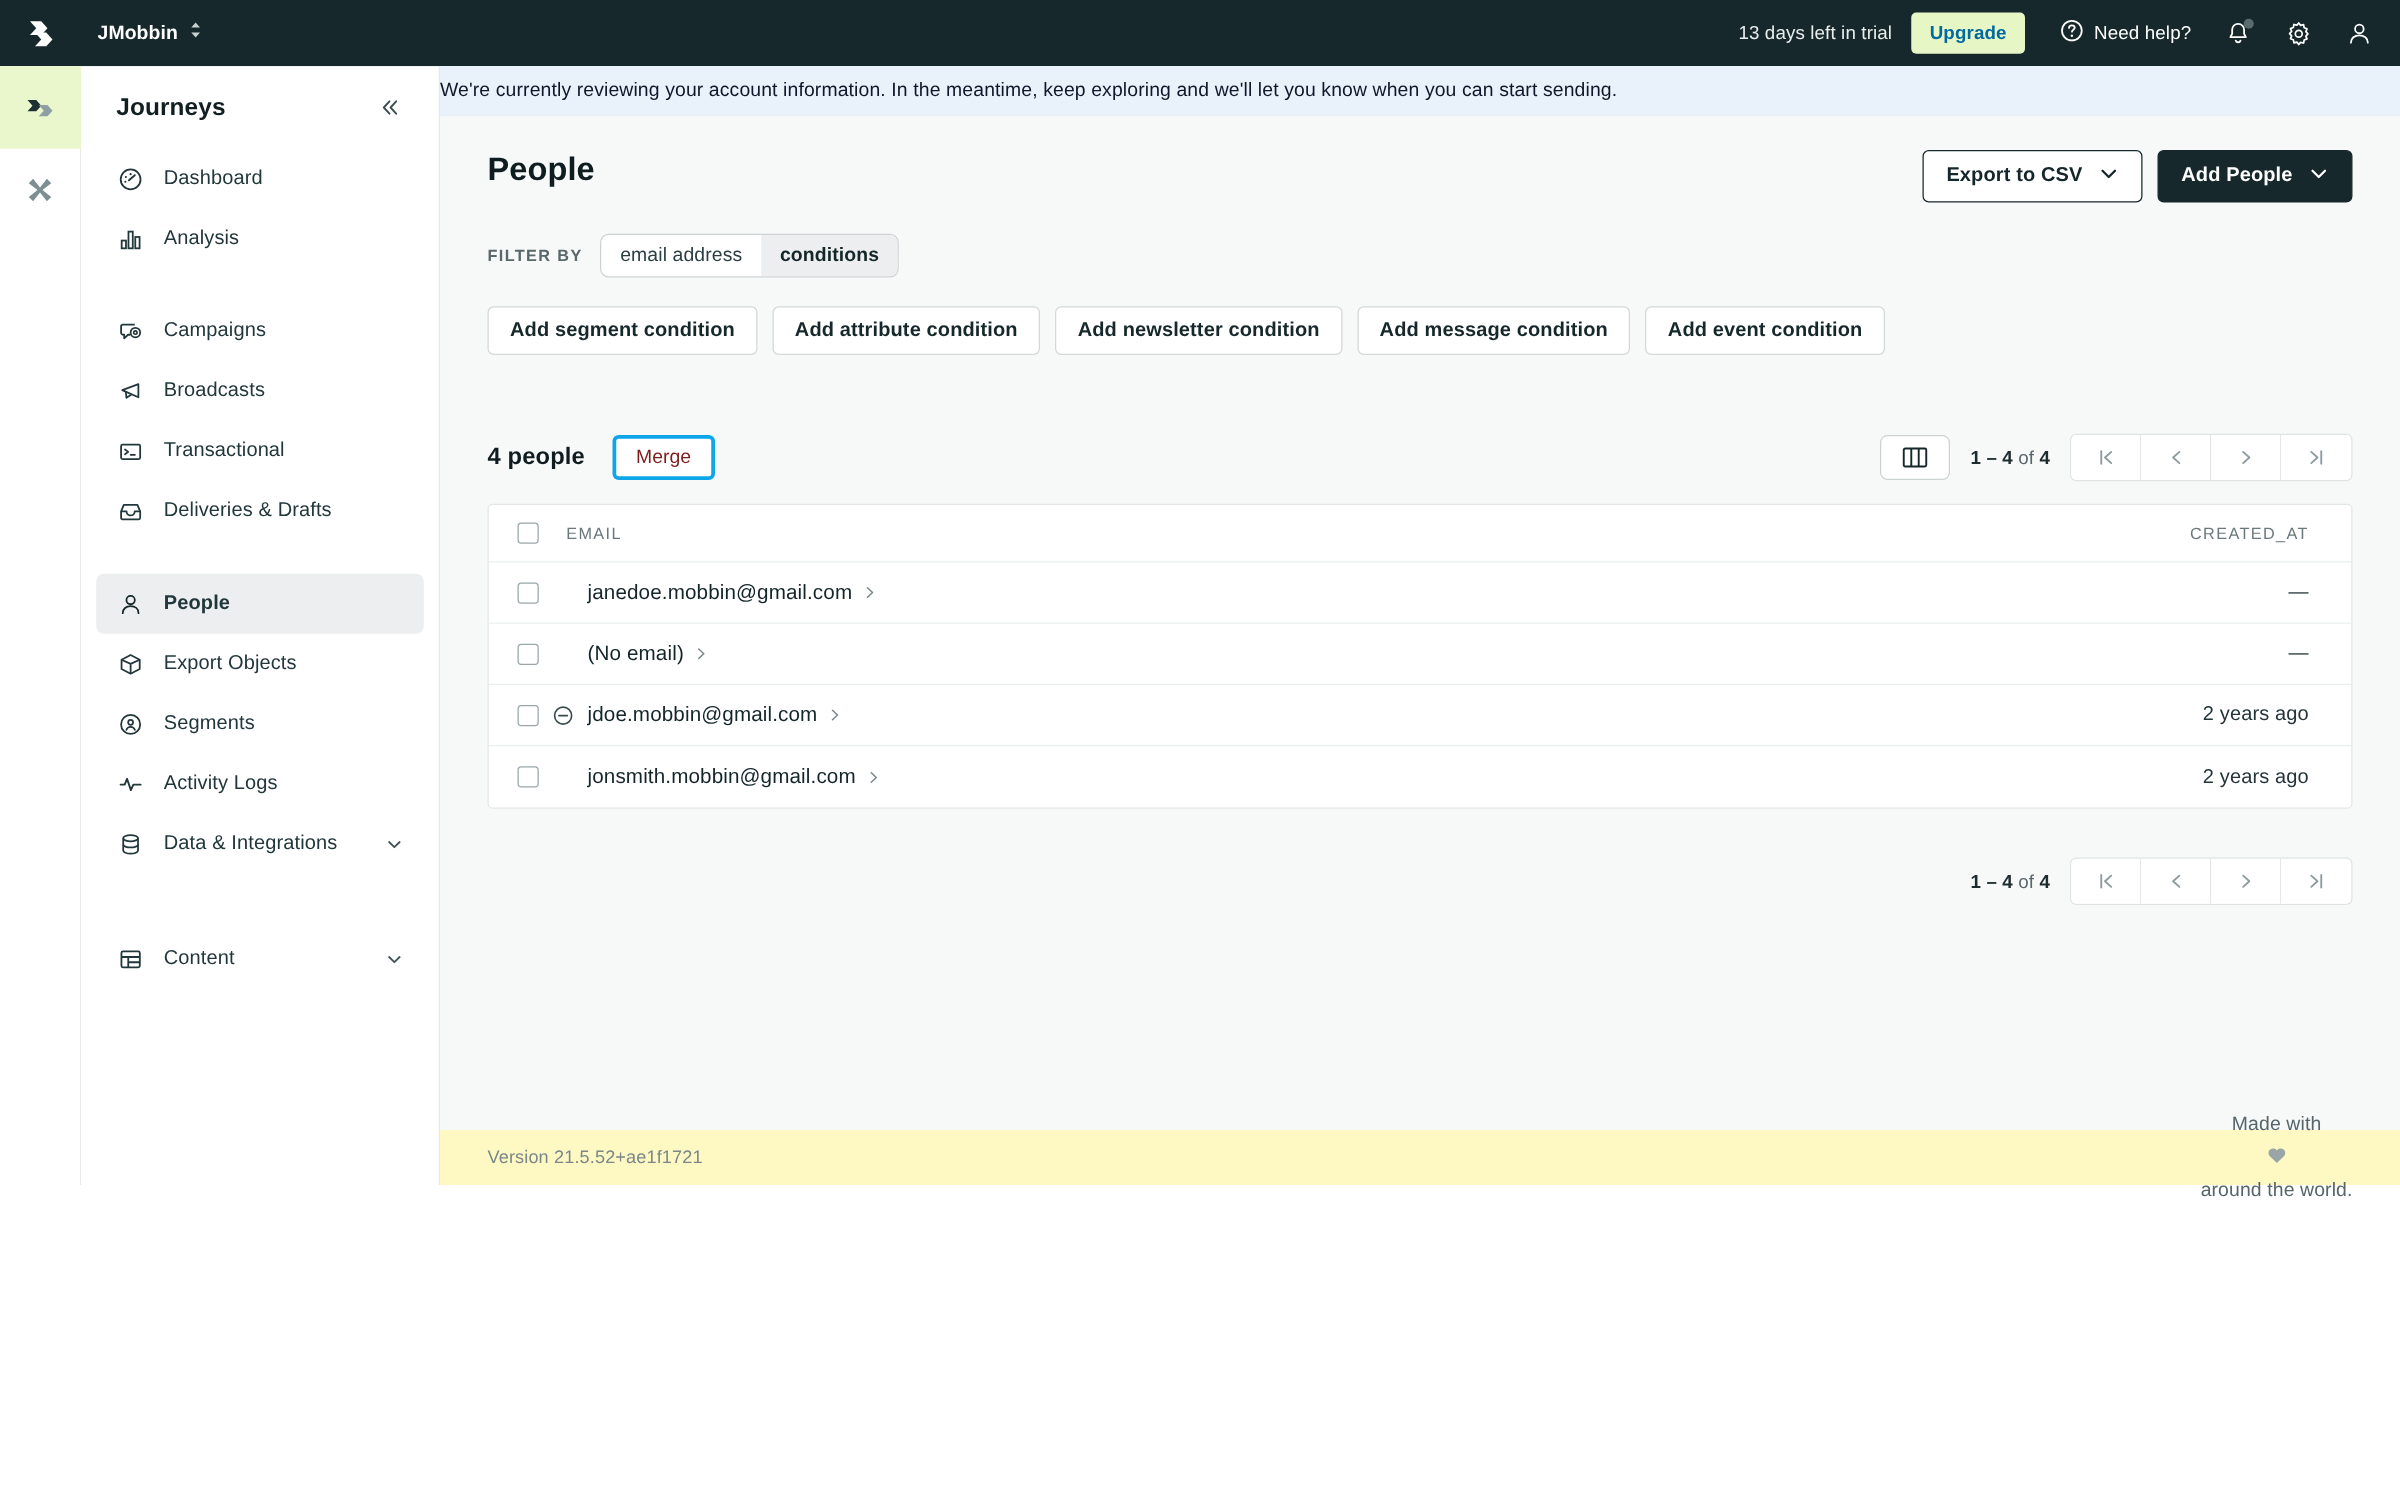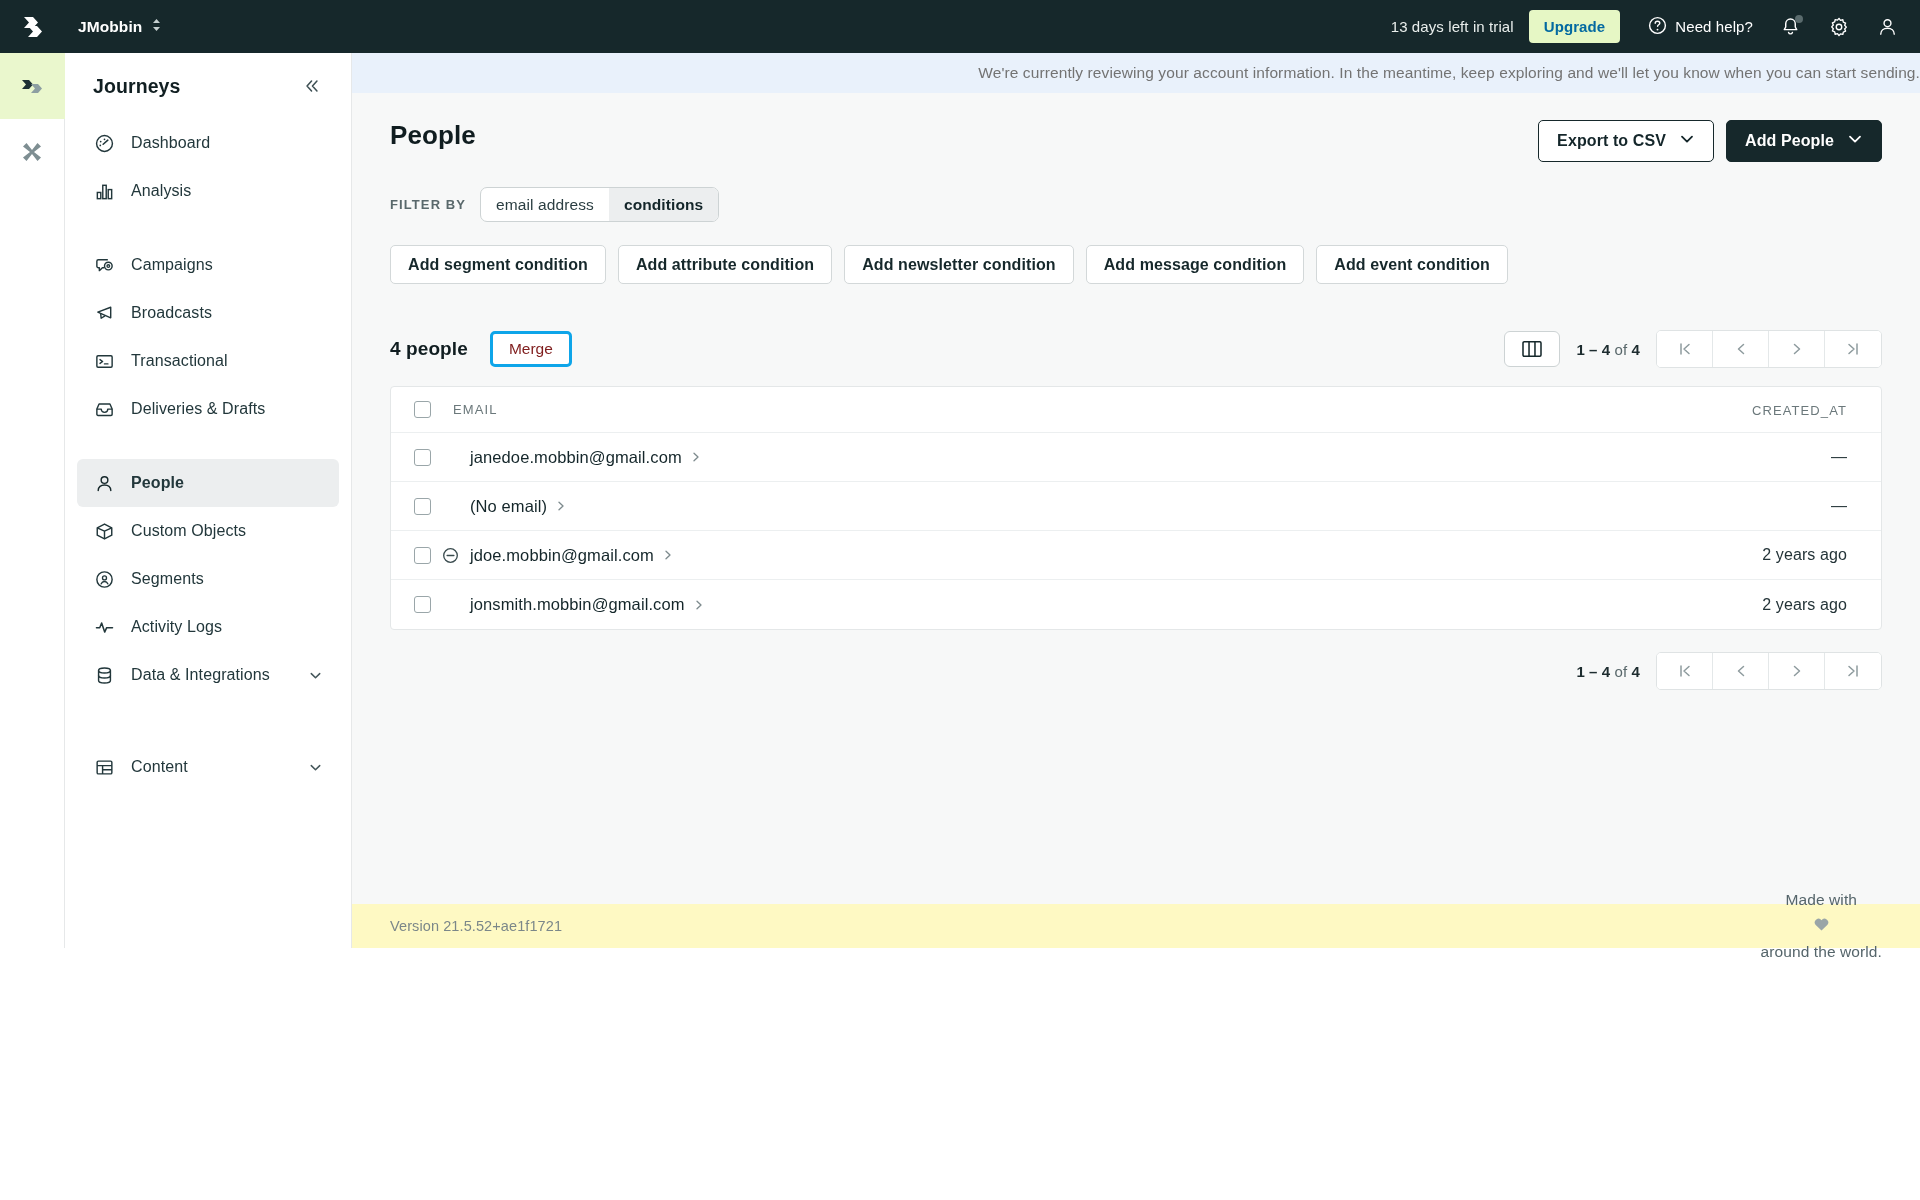--- a/index.html
+++ b/index.html
@@ -53,22 +53,22 @@
   }
   .sb-item .sb-ico { width: 22px; height: 22px; display: flex; align-items: center; justify-content: center; flex: 0 0 22px; }
   .sb-item.active { background: #eceeef; font-weight: 700; }
   .sb-item .caret { margin-left: auto; display: flex; align-items: center; color: #44565a; }
   .sb-gap { height: 26px; }
   .sb-gap-lg { height: 44px; }
 
   
   .main { flex: 1; min-width: 0; display: flex; flex-direction: column; background: #f7f8f8; position: relative; }
   .banner {
-    background: #e9f1fb; color: #737373; font-size: 15.5px;
-    height: 40px; display: flex; align-items: center; justify-content: flex-end;
+    background: #e9f1fb; color: #0f172a; font-size: 15.5px;
+    height: 40px; display: flex; align-items: center; justify-content: flex-start;
     flex: 0 0 40px; letter-spacing: .1px;
   }
   .content { flex: 1; overflow: hidden; display: flex; flex-direction: column; }
 
   .page-head { padding: 27px 38px 0 38px; }
   .page-head-row { display: flex; align-items: flex-start; }
   .page-title { font-size: 26px; font-weight: 700; color: #101d20; letter-spacing: .1px; }
   .head-actions { margin-left: auto; display: flex; gap: 12px; }
   .btn-outline {
     background: #fff; border: 1px solid #16282b; border-radius: 5px;
@@ -90,21 +90,21 @@
   .seg.sel { background: #eceeef; font-weight: 700; color: #14262a; }
 
   .cond-row { display: flex; gap: 12px; margin-top: 23px; padding-bottom: 30px; }
   .cond-btn {
     background: #fff; border: 1px solid #d3d8d9; border-radius: 5px;
     font-size: 16px; font-weight: 700; color: #16282b;
     height: 39px; padding: 0 17px; display: flex; align-items: center;
     cursor: pointer; font-family: inherit; letter-spacing: .1px;
   }
 
-  .table-wrap { margin: 0 38px; }
+  .table-wrap { margin: 17px 38px; }
   .table-topbar { display: flex; align-items: center; padding: 16px 0 18px 0; }
   .count-text { font-size: 19px; font-weight: 700; color: #101d20; margin-right: 22px; letter-spacing: .1px; }
   .merge-btn {
     background: #fff; border: 3px solid #0ea5e9; border-radius: 5px;
     font-size: 15.5px; color: #7f1d1d; height: 36px; padding: 0 16px;
     display: flex; align-items: center; cursor: pointer; font-family: inherit;
   }
   .table-tools { margin-left: auto; display: flex; align-items: center; gap: 16px; }
   .col-btn { width: 56px; height: 36px; border: 1px solid #cdd3d4; border-radius: 6px; background: #fff; display: flex; align-items: center; justify-content: center; cursor: pointer; }
   .range-text { font-size: 15px; color: #59686b; letter-spacing: .1px; }
@@ -312,21 +312,21 @@
           <span>People</span>
         </div>
 
         <div class="sb-item">
           <span class="sb-ico">
             <svg width="21" height="21" viewBox="0 0 22 22" aria-hidden="true">
               <path d="M11 3.2 L18.6 7.1 V14.9 L11 18.8 L3.4 14.9 V7.1 Z" fill="none" stroke="#22373b" stroke-width="1.5" stroke-linejoin="round"></path>
               <path d="M3.4 7.1 L11 10.6 L18.6 7.1 M11 10.6 V18.8" fill="none" stroke="#22373b" stroke-width="1.5" stroke-linejoin="round"></path>
             </svg>
           </span>
-          <span>Custom Objects</span>
+          <span>Export Objects</span>
         </div>
 
         <div class="sb-item">
           <span class="sb-ico">
             <svg width="21" height="21" viewBox="0 0 22 22" aria-hidden="true">
               <circle cx="11" cy="11" r="8" fill="none" stroke="#22373b" stroke-width="1.5"></circle>
               <circle cx="11" cy="9.3" r="2.1" fill="none" stroke="#22373b" stroke-width="1.4"></circle>
               <path d="M7.4 15.6c.7-1.7 2-2.5 3.6-2.5s2.9.8 3.6 2.5" fill="none" stroke="#22373b" stroke-width="1.4" stroke-linecap="round"></path>
             </svg>
           </span>

